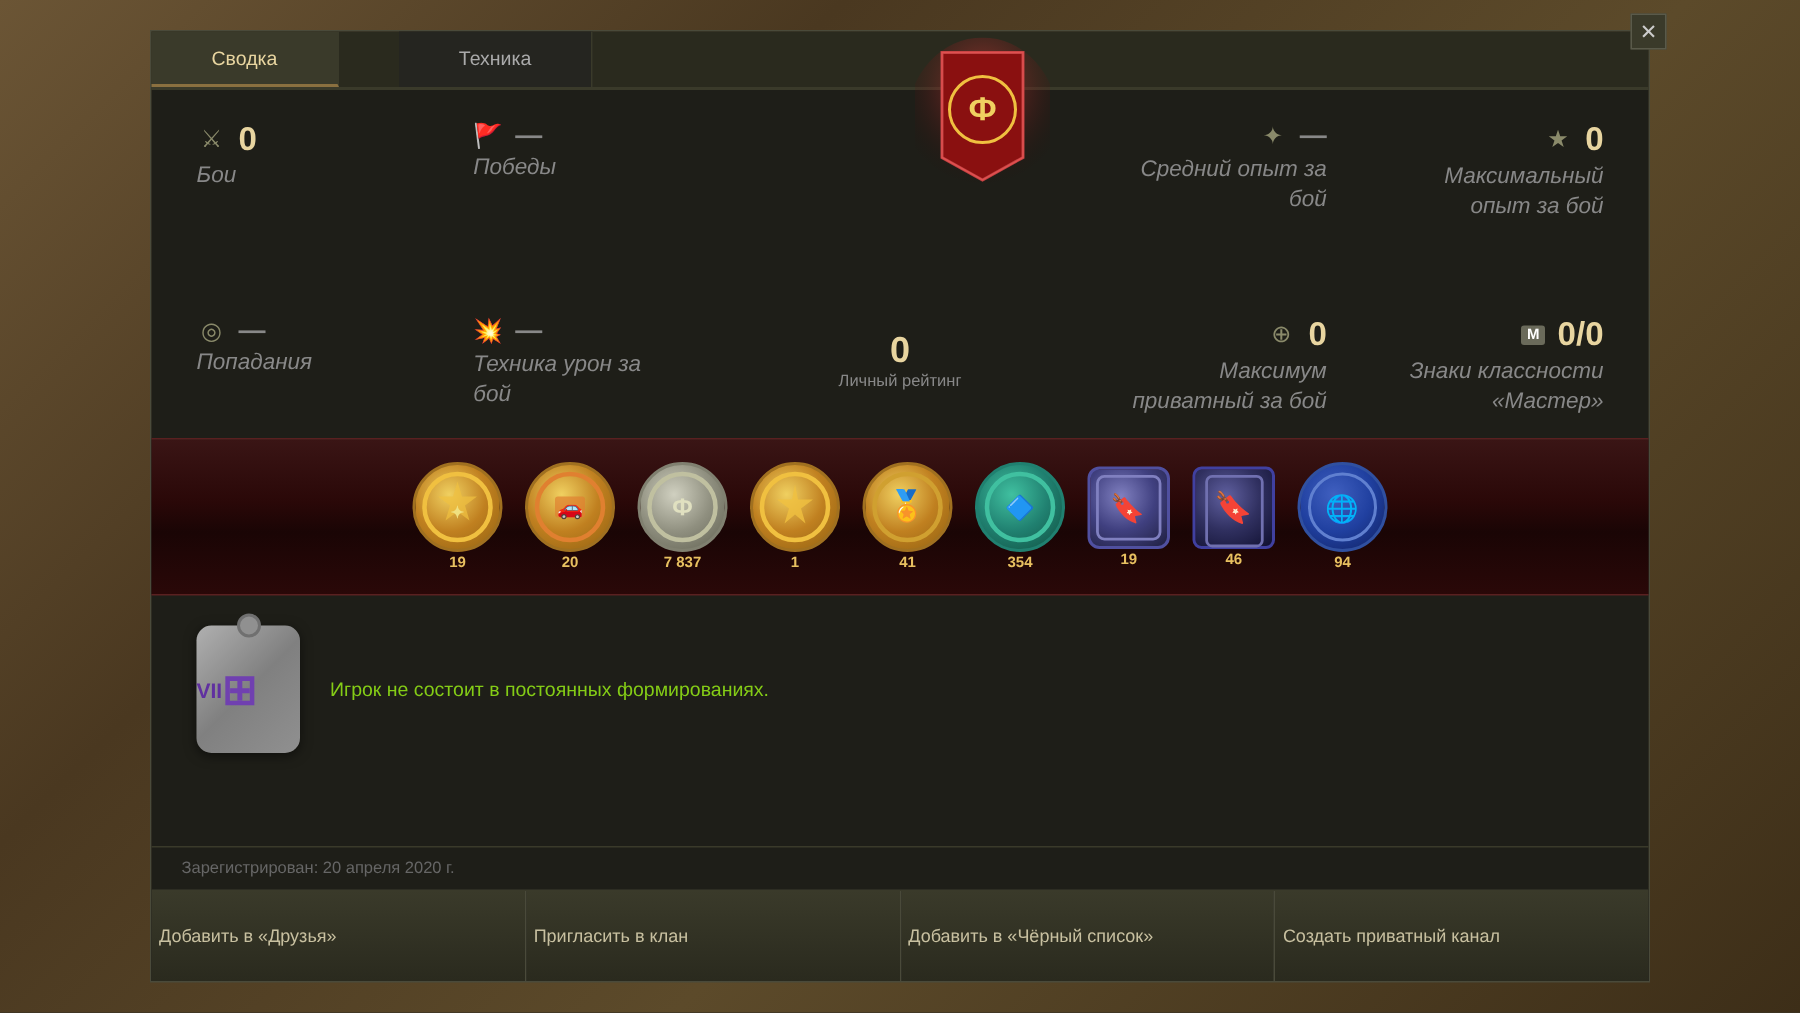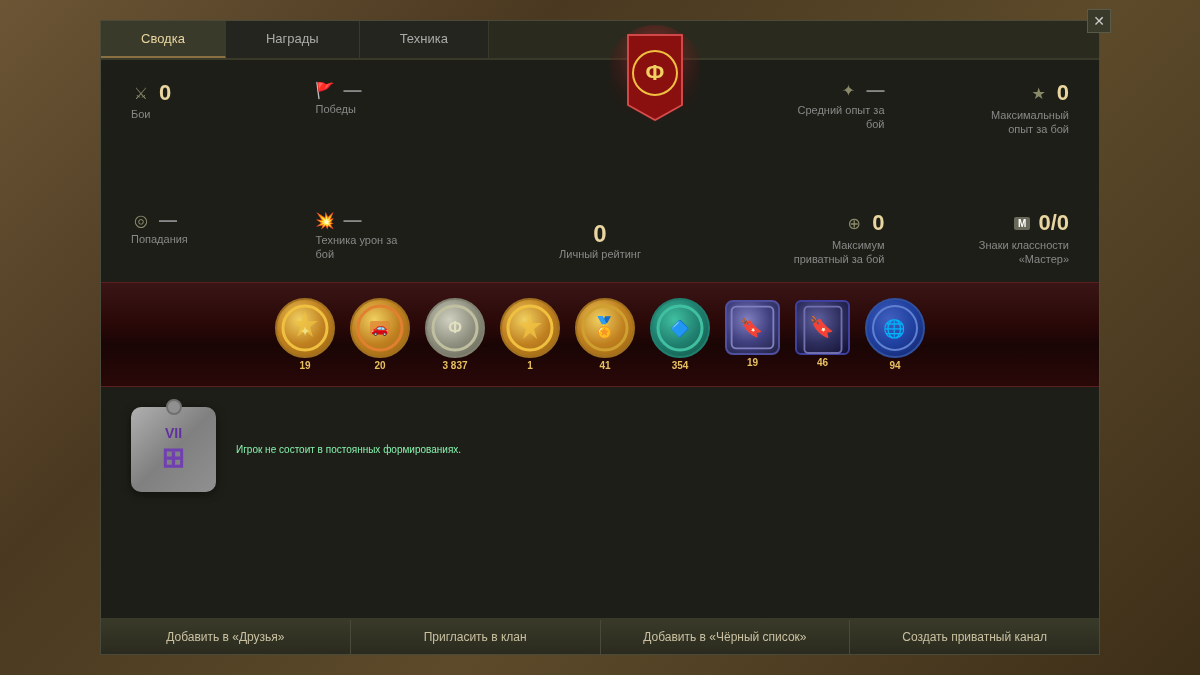--- a/index.html
+++ b/index.html
@@ -49,20 +49,21 @@
       font-size: 14px;
       cursor: pointer;
       z-index: 20;
     }
 
     
     .tabs {
       display: flex;
       background: #2a2a1e;
       border-bottom: 2px solid #3a3a2a;
+      gap: 40px;
     }
 
     .tab {
       padding: 10px 40px;
       color: #aaa;
       font-size: 13px;
       cursor: pointer;
       border-right: 1px solid #3a3a2a;
       background: #252520;
       position: relative;
@@ -94,23 +95,24 @@
       color: #e8d5a0;
       font-weight: bold;
     }
 
     .stat-value.dash {
       font-size: 18px;
       color: #888;
     }
 
     .stat-label {
-      font-size: 11px;
+      font-size: 15px;
       color: #888;
       margin-top: 2px;
+      font-style: italic;
     }
 
     .stat-icon {
       width: 20px;
       height: 20px;
       display: flex;
       align-items: center;
       justify-content: center;
       color: #8a8a6a;
       font-size: 16px;
@@ -181,28 +183,28 @@
     
     .formations-section {
       padding: 20px 30px;
       display: flex;
       align-items: center;
       gap: 20px;
       min-height: 100px;
     }
 
     .dog-tag {
-      width: 85px;
+      width: 69px;
       height: 85px;
       background: linear-gradient(135deg, #b0b0b0 0%, #808080 50%, #909090 100%);
       border-radius: 10px;
       display: flex;
-      flex-direction: column;
-      align-items: center;
-      justify-content: center;
+      flex-direction: row;
+      align-items: center;
+      justify-content: flex-start;
       position: relative;
       box-shadow: 0 2px 8px rgba(0,0,0,0.5);
     }
 
     .dog-tag::before {
       content: '';
       position: absolute;
       top: -8px;
       left: 50%;
       transform: translateX(-50%);
@@ -213,22 +215,22 @@
       background: #909090;
     }
 
     .dog-tag-roman {
       font-size: 14px;
       color: #6030a0;
       font-weight: bold;
     }
 
     .formations-text {
-      font-size: 10px;
-      color: #86efac;
+      font-size: 13px;
+      color: #84cc16;
     }
 
     
     .footer {
       margin-top: auto;
       border-top: 1px solid #3a3a2a;
     }
 
     .registration-info {
       padding: 8px 20px;
@@ -237,28 +239,28 @@
     }
 
     .footer-buttons {
       display: flex;
       background: #252520;
       border-top: 1px solid #3a3a2a;
     }
 
     .footer-btn {
       flex: 1;
-      padding: 10px 5px;
+      padding: 23px 5px;
       background: linear-gradient(180deg, #3a3a2a 0%, #2a2a1e 100%);
       border: none;
       border-right: 1px solid #4a4a3a;
       color: #c8c0a0;
       font-size: 12px;
       cursor: pointer;
-      text-align: center;
+      text-align: left;
     }
 
     .footer-btn:last-child {
       border-right: none;
     }
 
     
     .medal-gold {
       background: radial-gradient(circle at 40% 35%, #f0d060 0%, #c08020 50%, #906010 100%);
       border: 2px solid #a07020;
@@ -313,21 +315,20 @@
 <body>
 
 <div class="bg"></div>
 
 <div class="main-window">
 
   <div class="close-btn">✕</div>
 
   <div class="tabs">
     <div class="tab active">Сводка</div>
-    <div class="tab">Награды</div>
     <div class="tab">Техника</div>
   </div>
 
   <div class="content">
 
     <div class="stats-row-1">
 
       <div class="stat-col">
         <div class="stat-icon-value">
           <span class="stat-icon">⚔</span>
@@ -454,21 +455,21 @@
         <span class="medal-count">20</span>
       </div>
 
       <div class="medal-item">
         <div class="medal-icon medal-gold" style="background: radial-gradient(circle at 40% 35%, #d0d0c0 0%, #909080 50%, #606050 100%); border-color: #808070;">
           <svg width="50" height="50" viewBox="0 0 50 50">
             <circle cx="25" cy="25" r="22" fill="none" stroke="#c0c0a0" stroke-width="3"></circle>
             <text x="25" y="30" text-anchor="middle" fill="#e0e0c0" font-size="16" font-weight="bold">Ф</text>
           </svg>
         </div>
-        <span class="medal-count">3 837</span>
+        <span class="medal-count">7 837</span>
       </div>
 
       <div class="medal-item">
         <div class="medal-icon medal-gold">
           <svg width="50" height="50" viewBox="0 0 50 50">
             <circle cx="25" cy="25" r="22" fill="none" stroke="#f0c040" stroke-width="3"></circle>
             <path d="M25,10 L27,20 L37,20 L29,26 L32,36 L25,30 L18,36 L21,26 L13,20 L23,20 Z" fill="#f0c040" opacity="0.8"></path>
           </svg>
         </div>
         <span class="medal-count">1</span>
@@ -528,20 +529,23 @@
 
     <div class="formations-section">
       <div class="dog-tag">
         <span class="dog-tag-roman">VII</span>
         <div style="font-size:28px; color:#7040b0; font-weight:bold;">⊞</div>
       </div>
       <span class="formations-text">Игрок не состоит в постоянных формированиях.</span>
     </div>
 
     <div class="footer">
+      <div class="registration-info">
+        <span>Зарегистрирован: 20 апреля 2020 г.</span>
+      </div>
       <div class="footer-buttons">
         <button class="footer-btn">Добавить в «Друзья»</button>
         <button class="footer-btn">Пригласить в клан</button>
         <button class="footer-btn">Добавить в «Чёрный список»</button>
         <button class="footer-btn">Создать приватный канал</button>
       </div>
     </div>
 
   </div>
 </div>

